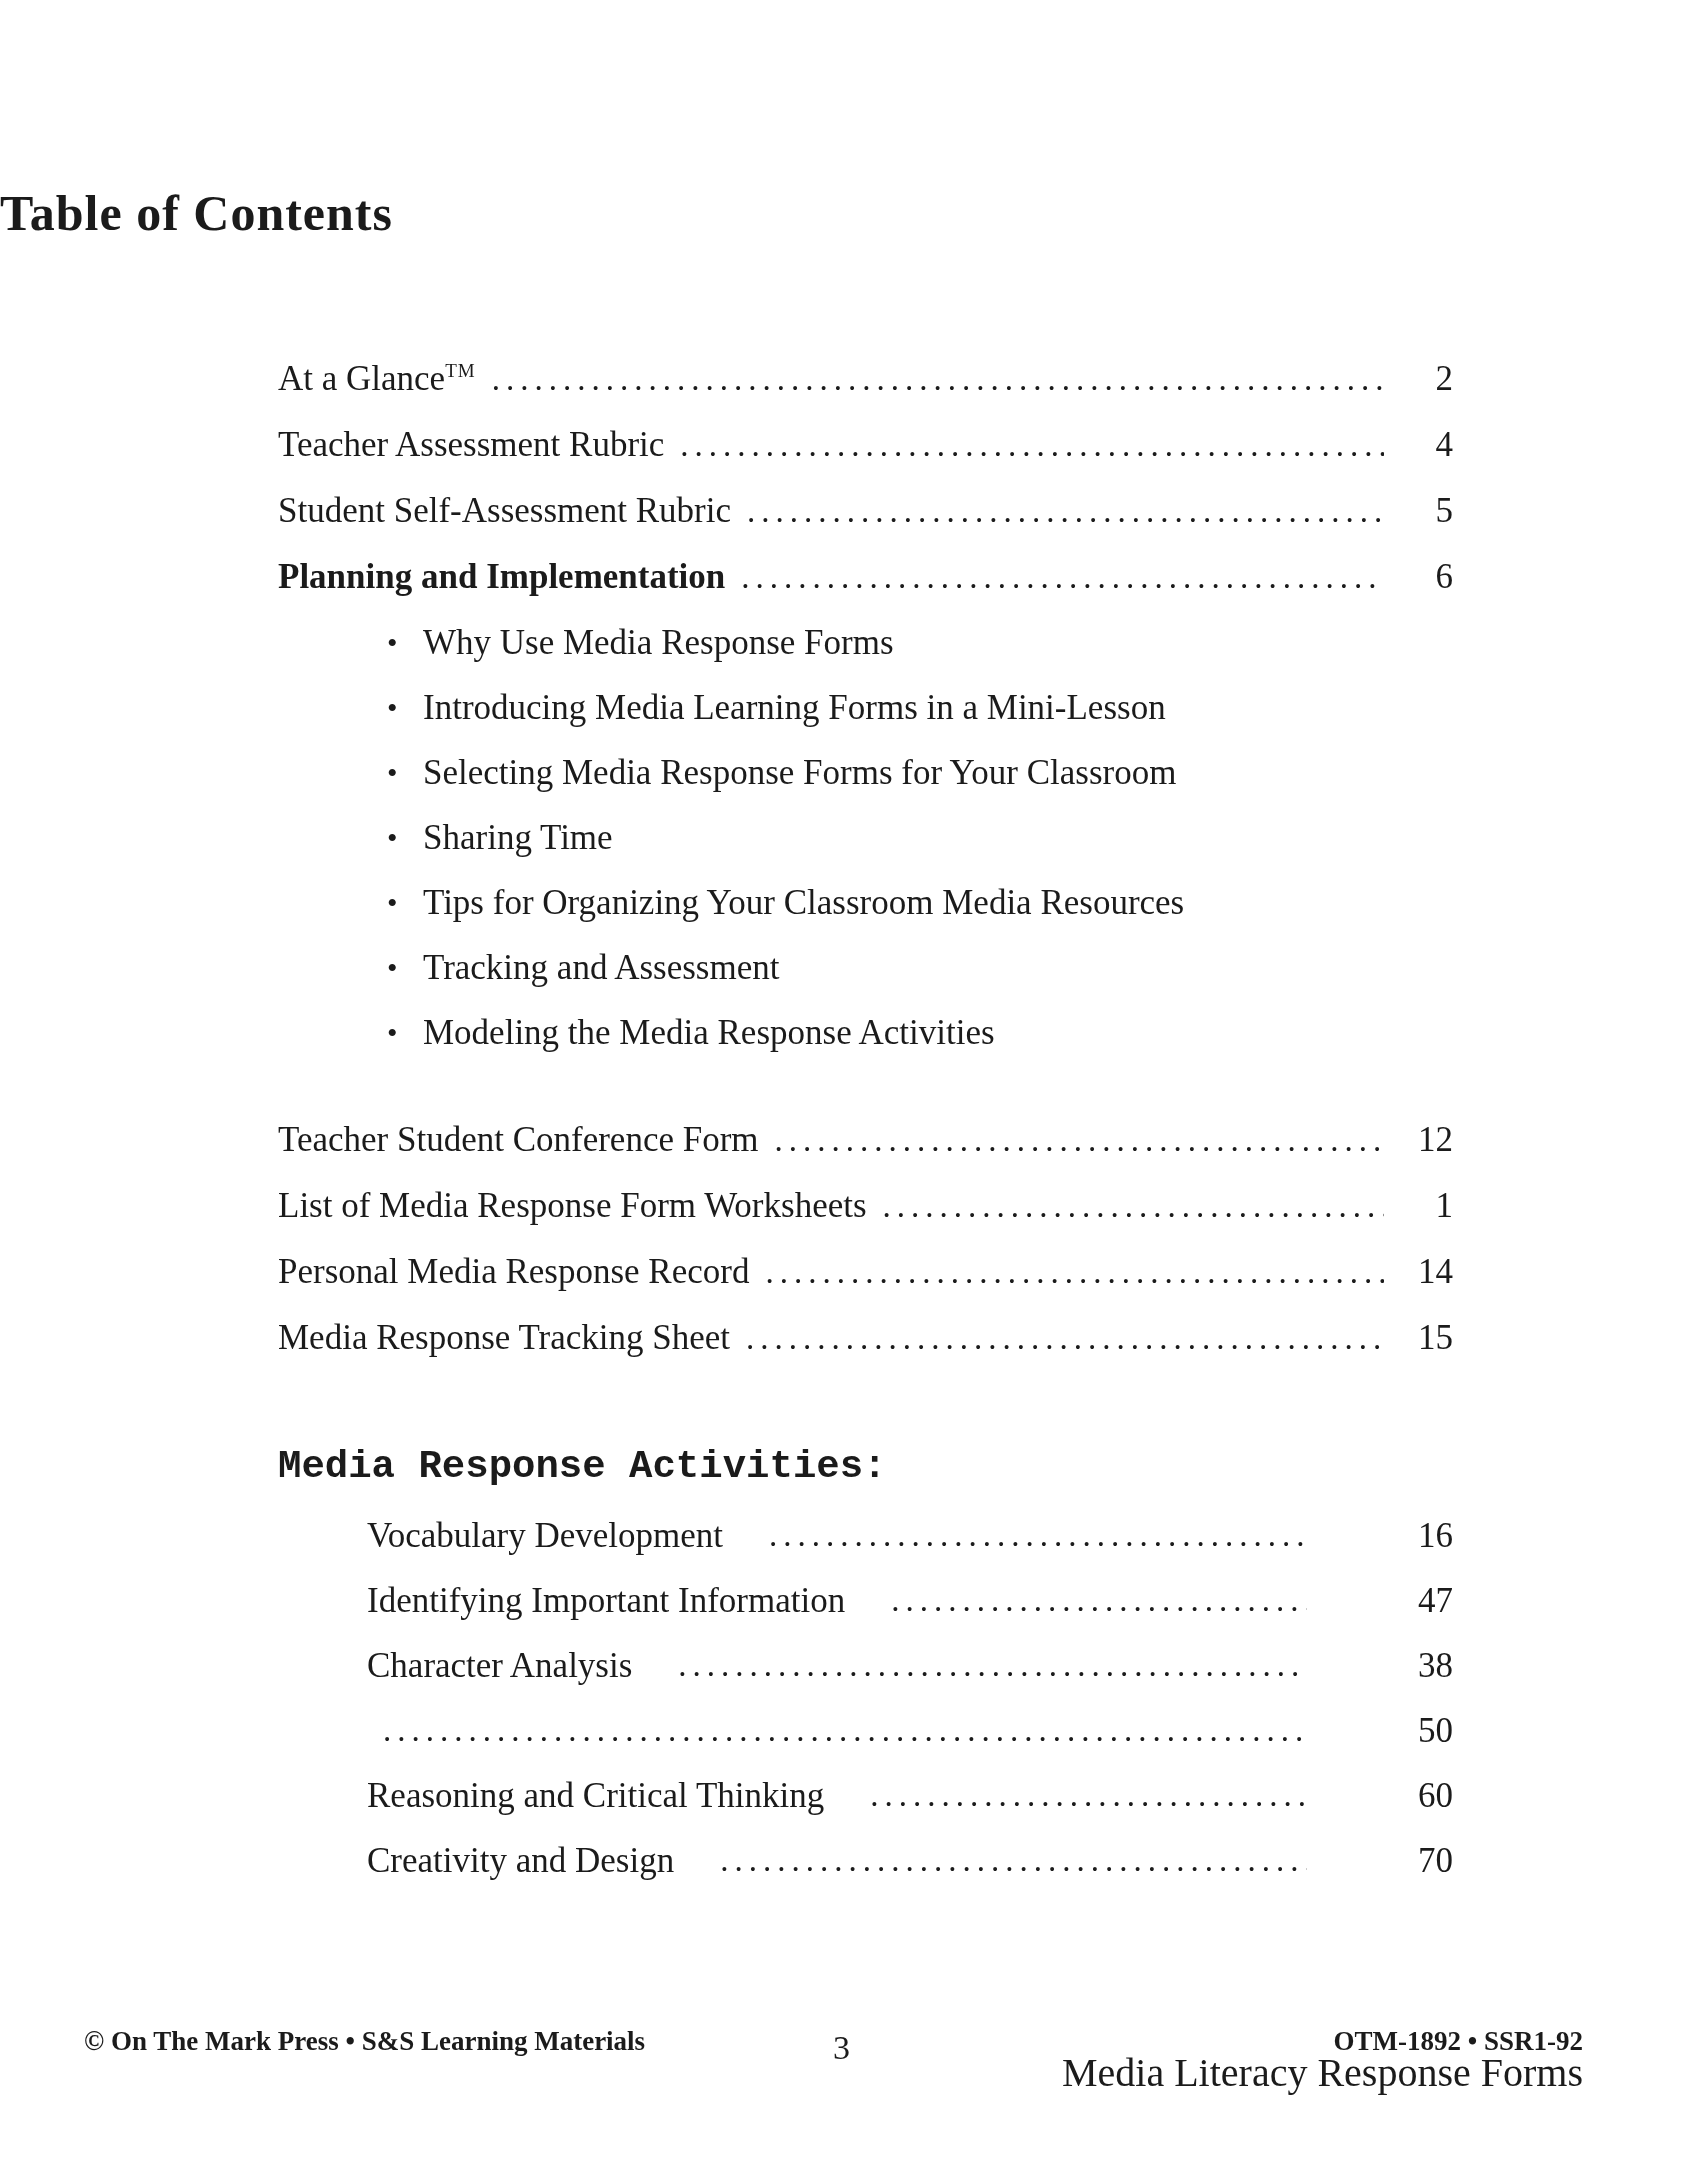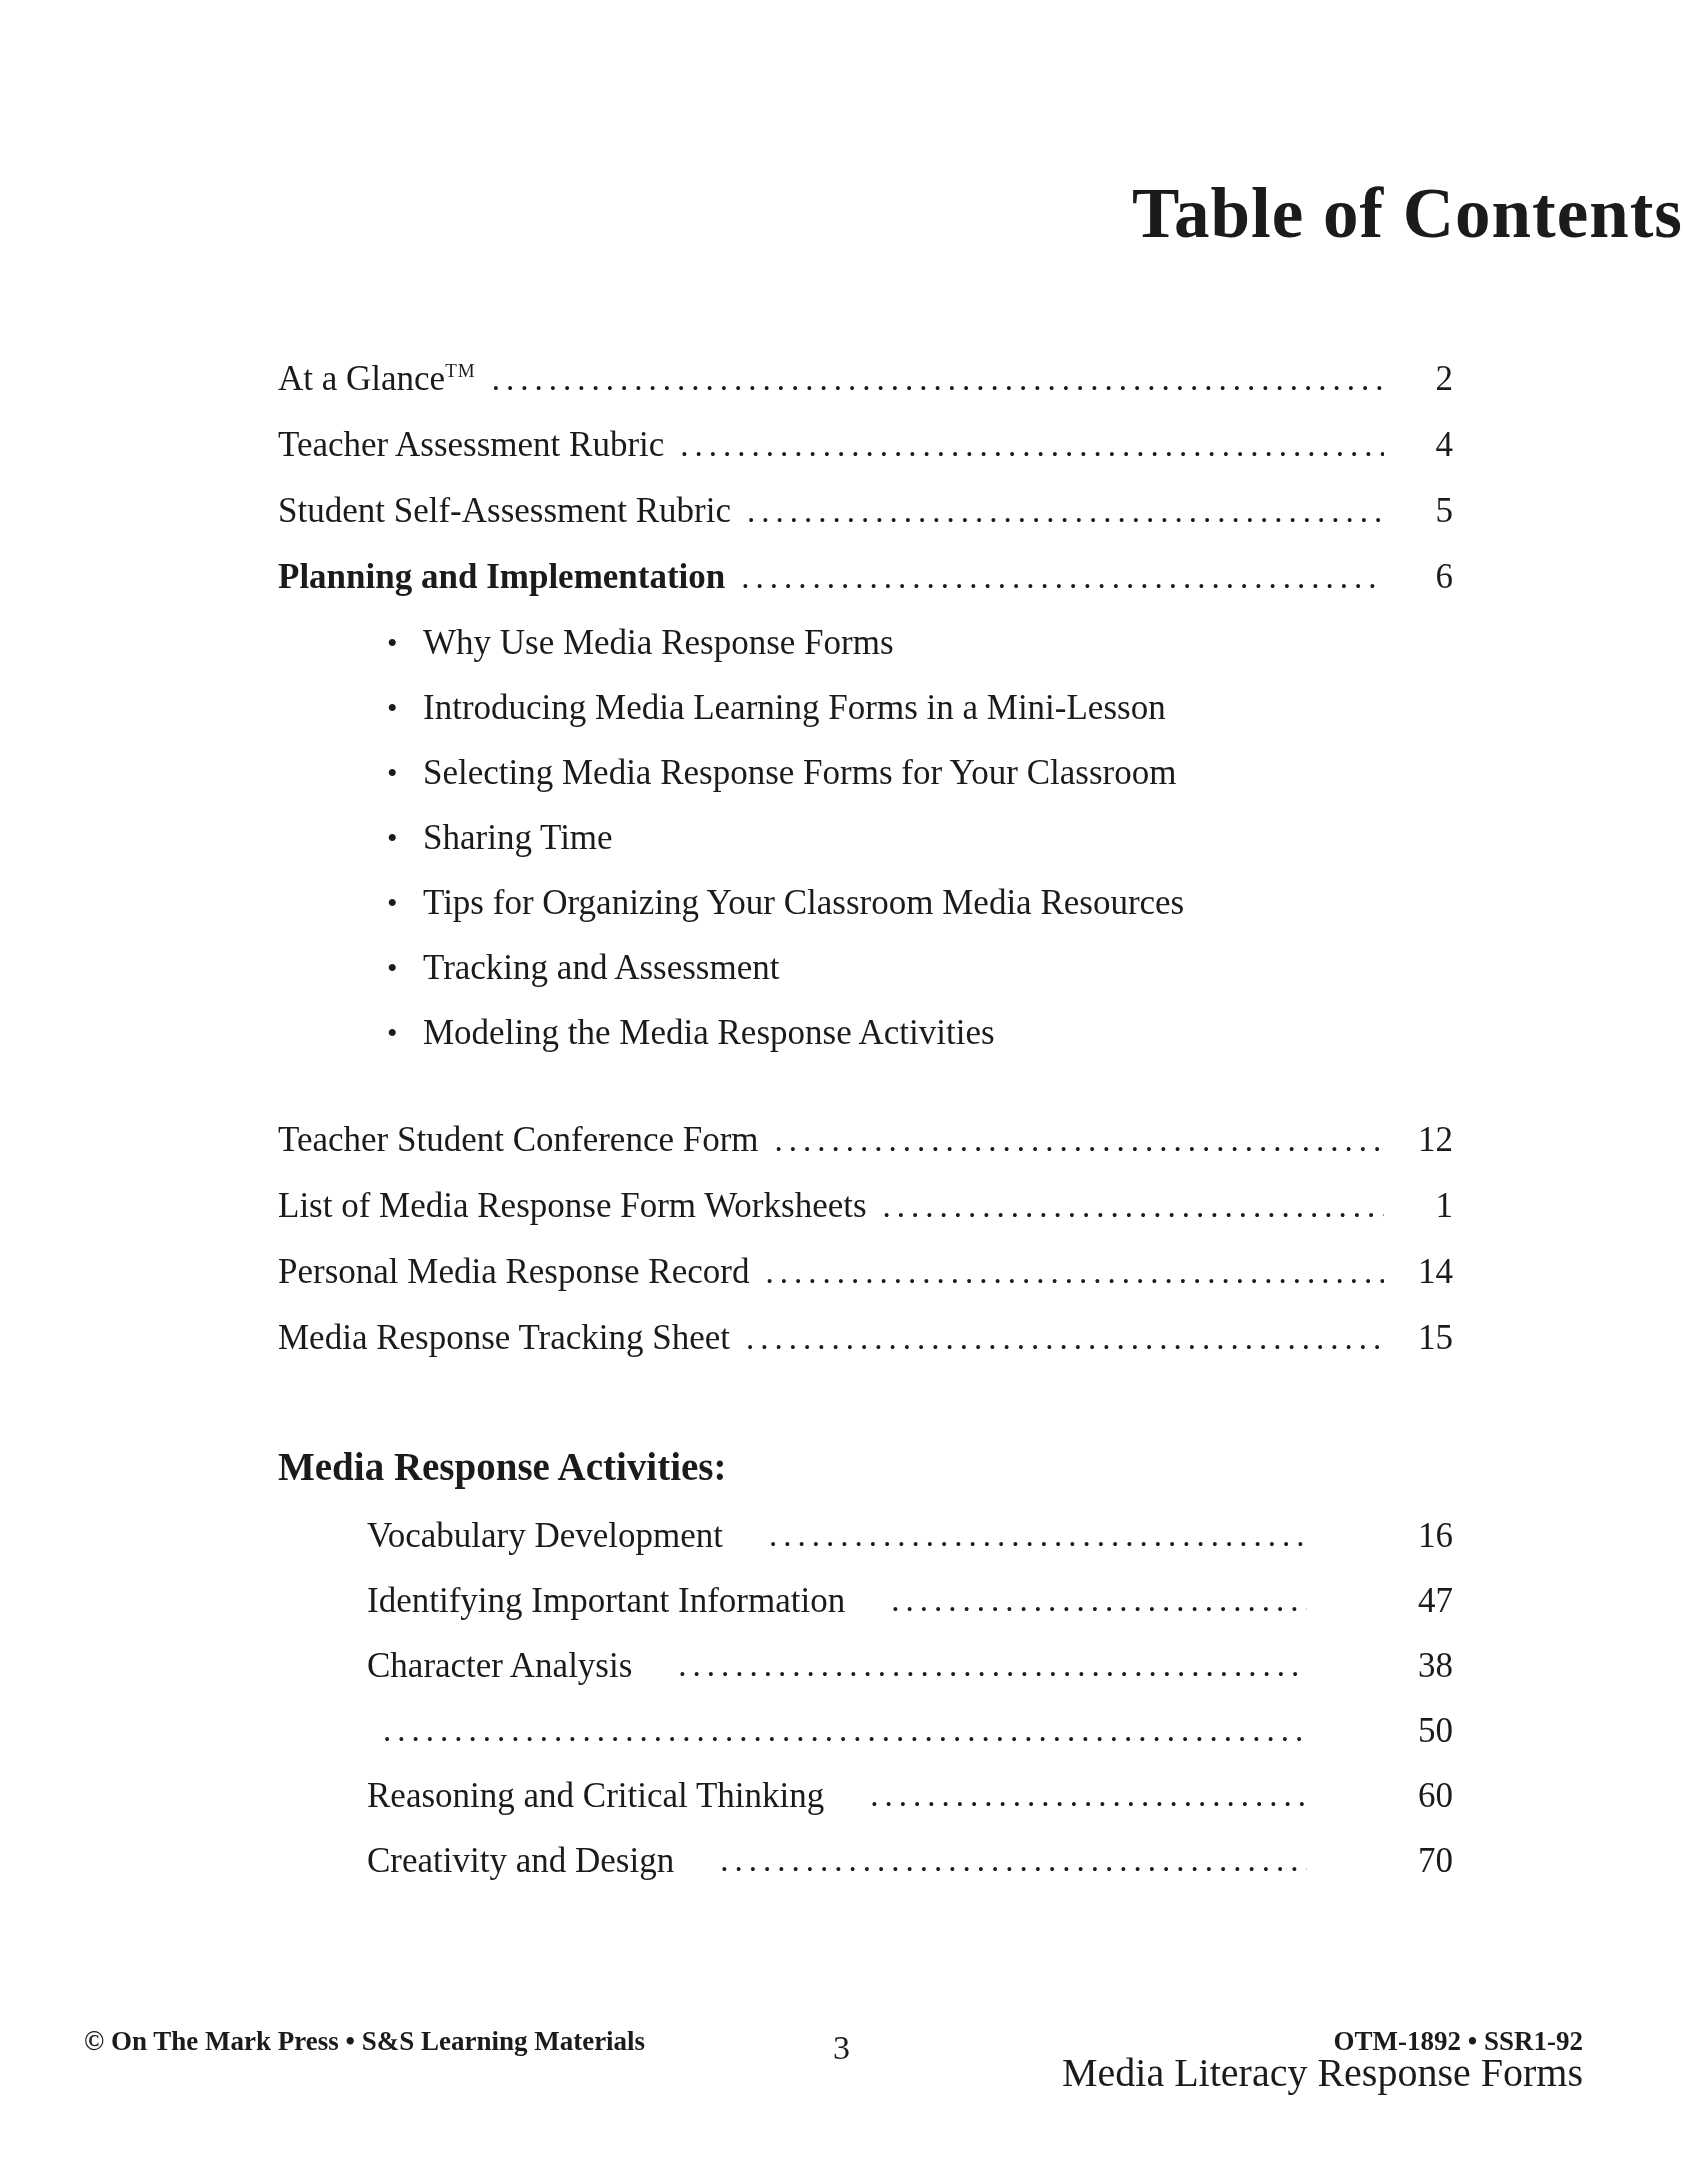--- a/index.html
+++ b/index.html
@@ -7,22 +7,22 @@
     width:1683px;height:2178px;
     background:#ffffff;
     font-family:"Liberation Serif", "DejaVu Serif", serif;
     color:#1b1b1b;
     position:relative;
     overflow:hidden;
   }
   .page{position:absolute;inset:0;}
   .title{
     position:absolute;top:174px;left:0;width:100%;
-    text-align:right;margin:0;
-    font-size:71px;font-weight:bold;line-height:79px;letter-spacing:1px;
+    text-align:left;margin:0;
+    font-size:50px;font-weight:bold;line-height:79px;letter-spacing:1px;
   }
   .toc{
     position:absolute;left:278px;top:346px;width:1175px;
     font-size:35px;
   }
   .row{
     display:flex;height:66px;line-height:66px;white-space:nowrap;
   }
   .row .label{flex:0 0 auto;}
   .row .label.bold{font-weight:bold;}
@@ -34,21 +34,21 @@
   .pagenum{flex:0 0 55px;text-align:right;}
   sup.tm{font-size:19px;line-height:0;vertical-align:super;letter-spacing:1px;}
   .brow{
     display:flex;height:65px;line-height:65px;
     padding-left:109px;white-space:nowrap;
   }
   .bullet-dot{flex:0 0 36px;font-size:30px;}
   .group-forms{margin-top:42px;}
   .heading{
     margin:71px 0 0 0;
-    font-size:39px;font-weight:bold;line-height:50px;
+    font-size:39px;font-weight:bold;line-height:50px;font-family:Liberation Mono, monospace;
   }
   .acts{margin-top:11px;}
   .acts .row{height:65px;line-height:65px;padding-left:89px;gap:30px;}
   .acts .leader{margin-right:61px;}
   .footer-left{
     position:absolute;left:84px;top:2026px;
     font-size:27px;font-weight:bold;line-height:30px;
   }
   .footer-page{
     position:absolute;left:0;top:2030px;width:1683px;

